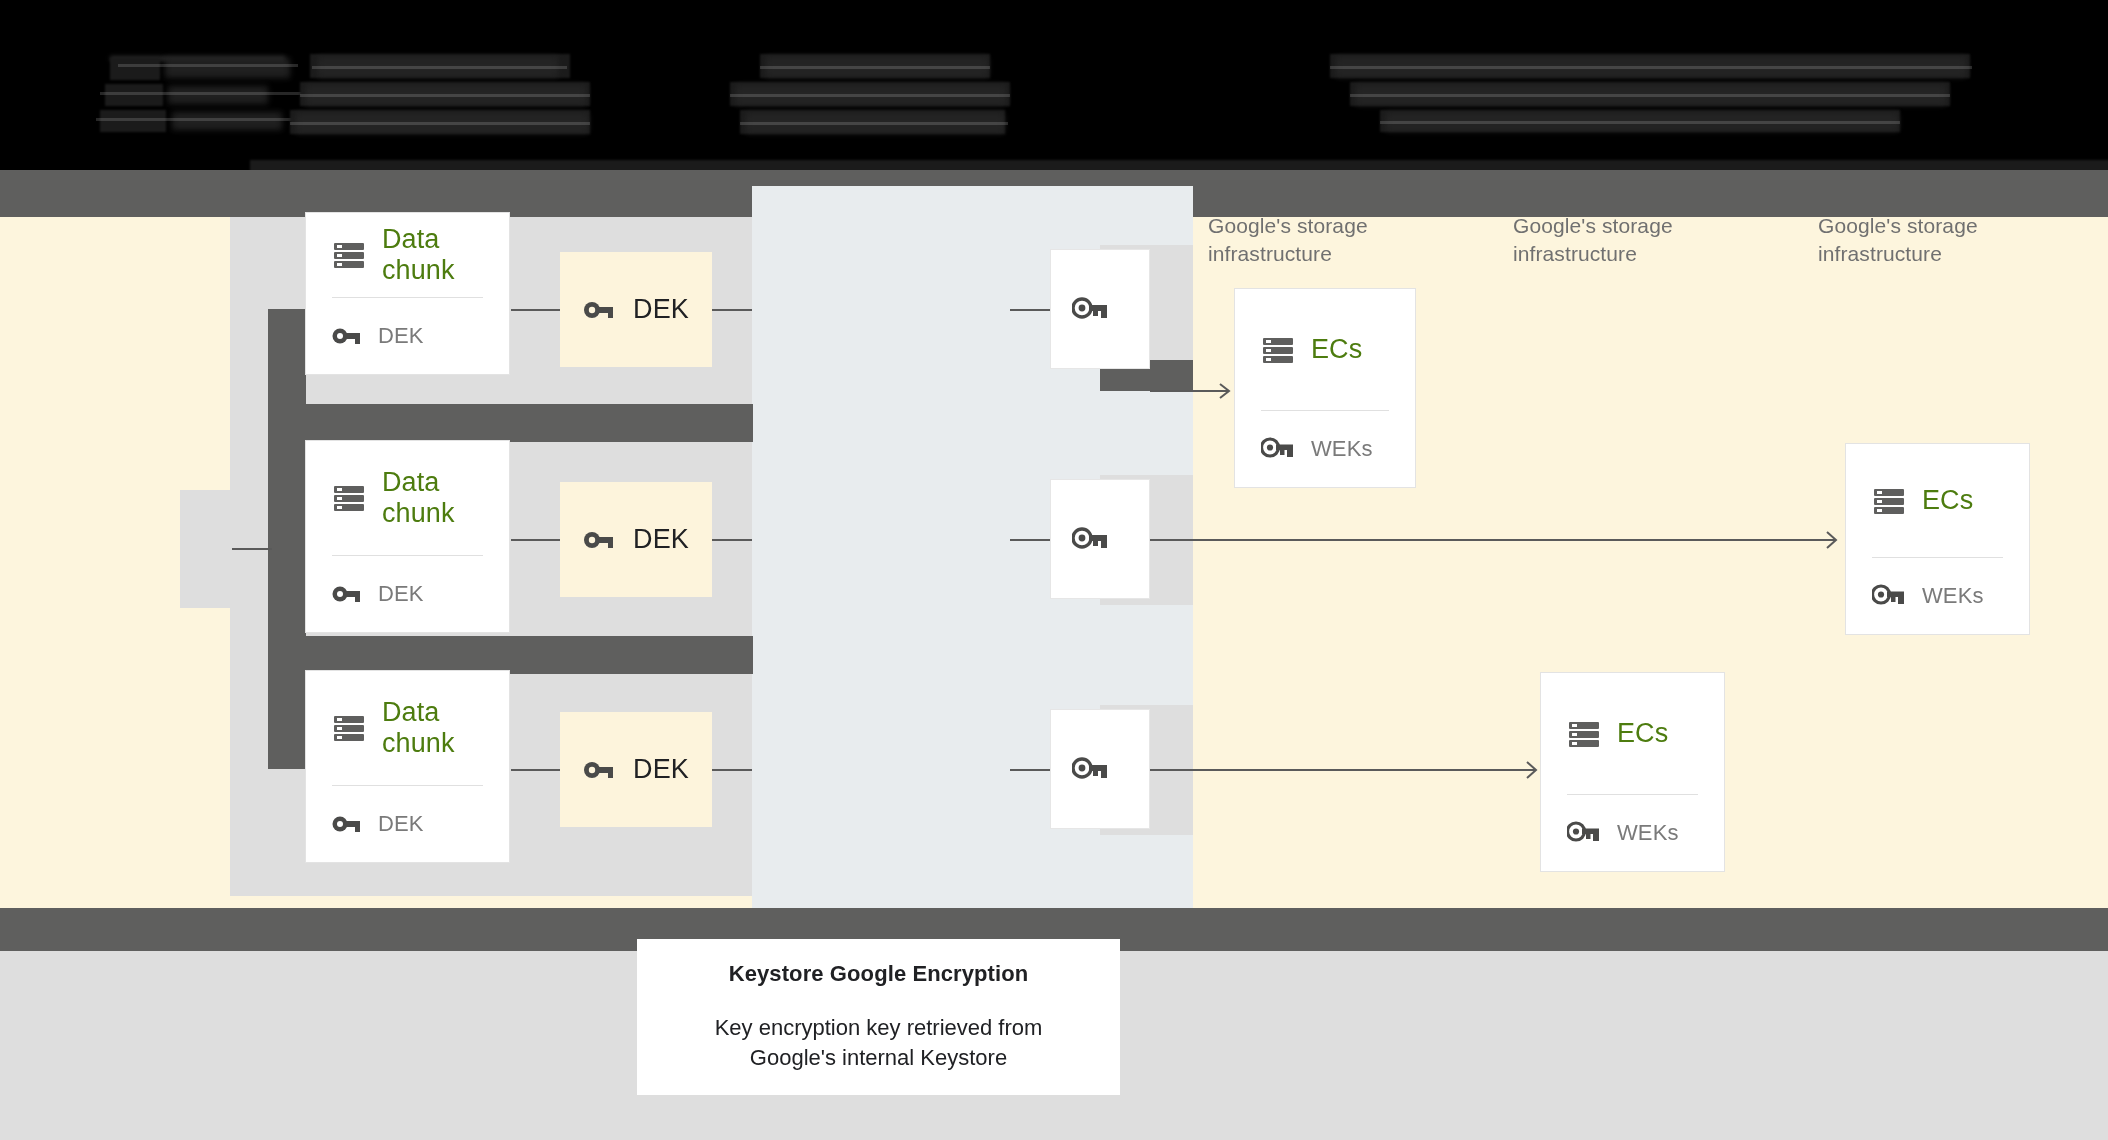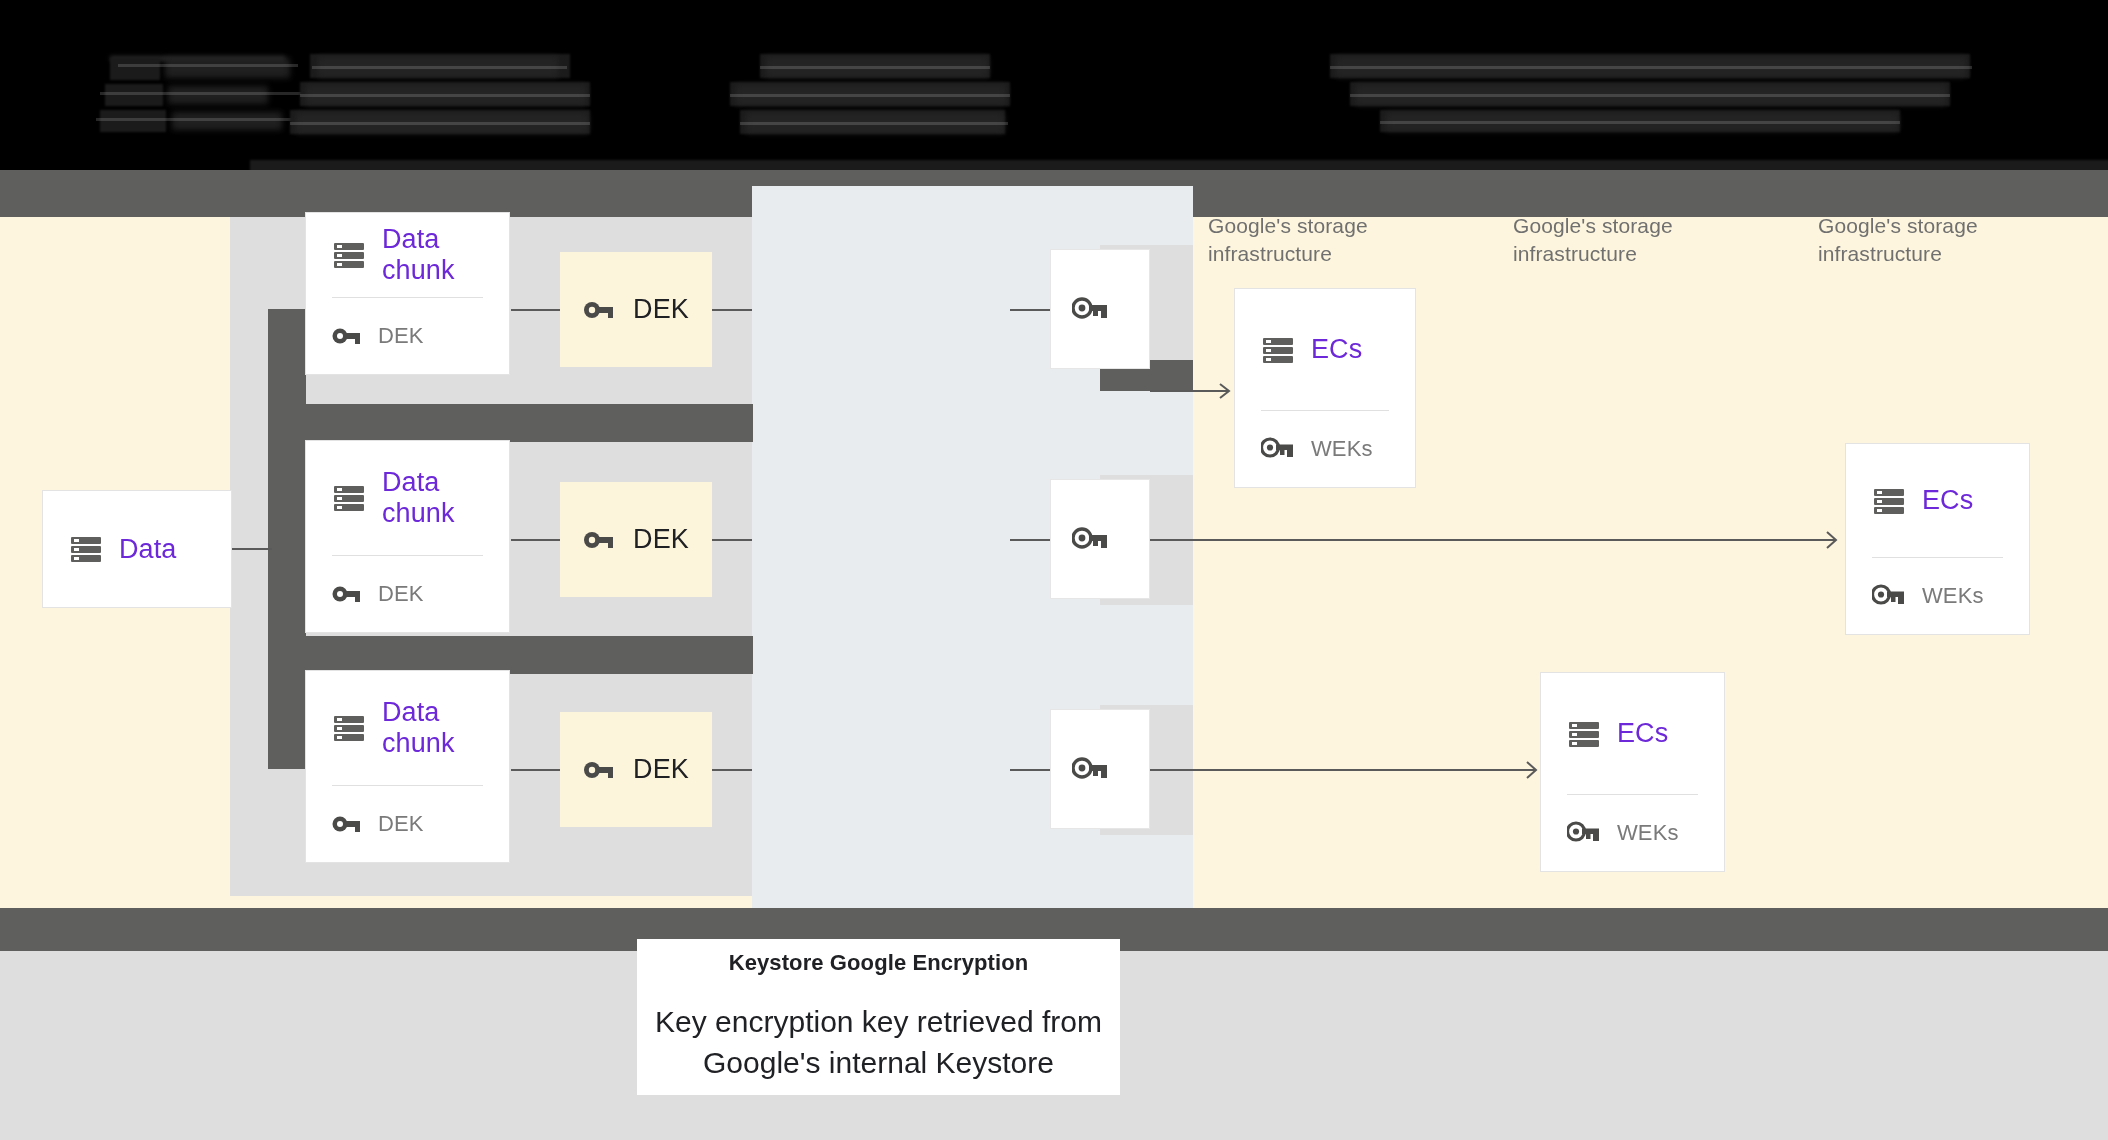--- a/index.html
+++ b/index.html
@@ -114,21 +114,21 @@
   }
   .card-foot {
     flex: 0 0 76px;
     display: flex;
     align-items: center;
     gap: 16px;
     padding: 0 26px;
   }
   .card-title {
     font-size: 27px;
-    color: #6d28d9;
+    color: #4d7c0f;
     line-height: 1.14;
     letter-spacing: .1px;
   }
   .card-sub {
     font-size: 22px;
     color: #7a7a7a;
     letter-spacing: .1px;
   }
 
   
@@ -207,21 +207,21 @@
     gap: 26px;
     padding: 0 16px;
   }
   .legend-title {
     font-size: 22px;
     font-weight: bold;
     color: #202124;
     letter-spacing: .1px;
   }
   .legend-body {
-    font-size: 30px;
+    font-size: 22px;
     color: #202124;
     text-align: center;
     line-height: 1.36;
   }
   .legend-body b { font-weight: normal; }
 </style>
 </head>
 <body>
 
 <div id="stage">
@@ -290,37 +290,20 @@
   <div class="band-gray-mid" style="left:180px; top:490px; width:130px; height:118px;"></div>
   <div class="band-gray-mid" style="left:1100px; top:245px; width:93px; height:130px;"></div>
   <div class="band-gray-mid" style="left:1100px; top:475px; width:93px; height:130px;"></div>
   <div class="band-gray-mid" style="left:1100px; top:705px; width:93px; height:130px;"></div>
 
   <div class="fan" style="left:268px; top:309px; width:38px; height:460px;"></div>
   <div class="fan" style="left:268px; top:404px; width:485px; height:38px;"></div>
   <div class="fan" style="left:268px; top:636px; width:485px; height:38px;"></div>
   <div class="fan" style="left:1100px; top:360px; width:93px; height:31px;"></div>
 
-  <div class="card" style="left:42px; top:490px; width:190px; height:118px;">
-    <div class="card-inner">
-      <div class="card-head" style="justify-content:flex-start;">
-        <span class="icon">
-          <svg width="34" height="34" viewBox="0 0 34 34" aria-hidden="true">
-            <rect x="2" y="5" width="30" height="7" rx="1" fill="#5f5f5e"></rect>
-            <rect x="5" y="7" width="5" height="3" fill="#ffffff"></rect>
-            <rect x="2" y="14" width="30" height="7" rx="1" fill="#5f5f5e"></rect>
-            <rect x="5" y="16" width="5" height="3" fill="#ffffff"></rect>
-            <rect x="2" y="23" width="30" height="7" rx="1" fill="#5f5f5e"></rect>
-            <rect x="5" y="25" width="5" height="3" fill="#ffffff"></rect>
-          </svg>
-        </span>
-        <span class="card-title">Data</span>
-      </div>
-    </div>
-  </div>
 
   <div class="conn" style="left:232px; top:548px; width:40px;"></div>
 
   <div class="card" style="left:305px; top:212px; width:205px; height:163px;">
     <div class="card-inner">
       <div class="card-head">
         <span class="icon">
           <svg width="34" height="34" viewBox="0 0 34 34" aria-hidden="true">
             <rect x="2" y="5" width="30" height="7" rx="1" fill="#5f5f5e"></rect>
             <rect x="5" y="7" width="5" height="3" fill="#ffffff"></rect>

